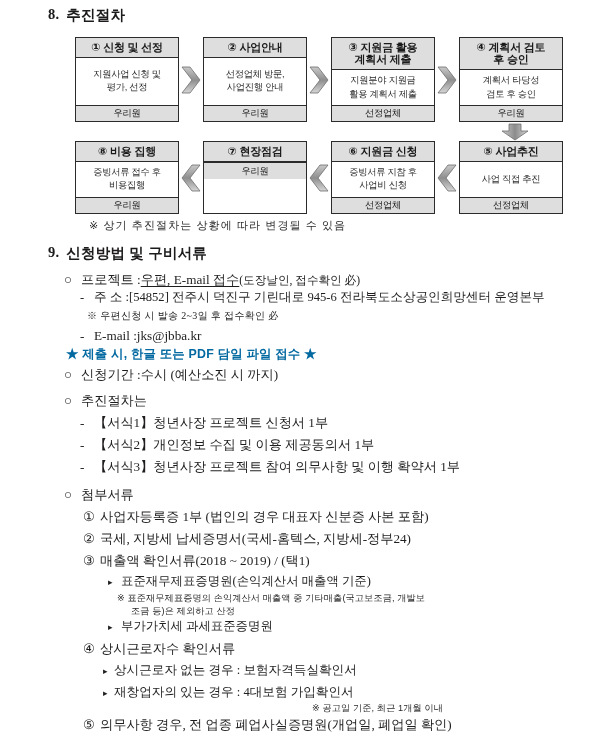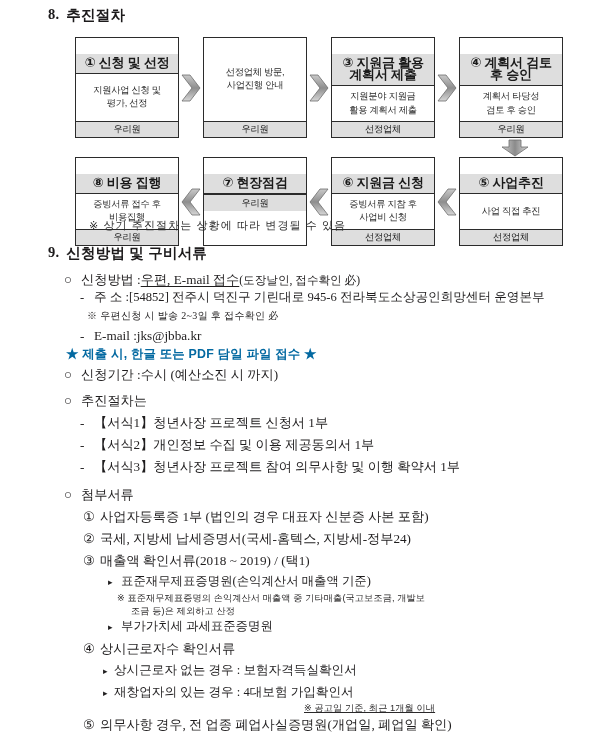--- a/index.html
+++ b/index.html
@@ -46,27 +46,26 @@
     background: #fff;
     display: flex;
     flex-direction: column;
     box-sizing: border-box;
   }
   .fbox .hd {
     background: #dedede;
     border-bottom: 1.1px solid #2b2b2b;
     text-align: center;
     font-family: "Liberation Sans", "DejaVu Sans", sans-serif;
-    font-size: 13px;
+    font-size: 11px;
     font-weight: bold;
     color: #1a1a1a;
     line-height: 12.4px;
     padding: 3px 1px 3.5px;
     letter-spacing: -0.2px;
-    margin-top: 16px;
   }
   .fbox .bd {
     flex: 1;
     text-align: center;
     font-family: "Liberation Sans", "DejaVu Sans", sans-serif;
     font-size: 9.3px;
     color: #2a2a2a;
     line-height: 13.2px;
     padding: 4px 2px 4px;
     letter-spacing: -0.3px;
@@ -181,20 +180,21 @@
             <stop offset="0" stop-color="#c9c9c9"></stop>
                 <stop offset="0.5" stop-color="#8e8e8e"></stop>
                 <stop offset="1" stop-color="#d6d6d6"></stop>
           </linearGradient>
             </defs>
           <path d="M1 2 L9 2 L19 15 L9 28 L1 28 L11 15 Z" fill="url(#ag1)" stroke="#6d6d6d" stroke-width="0.8"></path>
         </svg>
       </div>
 
       <div class="fbox">
+        <div class="hd">② 사업안내</div>
         <div class="bd">
           <span>선정업체 방문,</span>
           <span>사업진행 안내</span>
         </div>
         <div class="ft">우리원</div>
       </div>
 
       <div class="h-arrow">
         <svg width="20" height="30" viewBox="0 0 20 30">
           <path d="M1 2 L9 2 L19 15 L9 28 L1 28 L11 15 Z" fill="url(#ag1)" stroke="#6d6d6d" stroke-width="0.8"></path>
@@ -309,21 +309,21 @@
 
   <div class="note-line" style="position:absolute; left:89px; top:218px;">※ 상기 추진절차는 상황에 따라 변경될 수 있음</div>
 
   <div style="position:absolute; left:48px; top:244px;" class="sec-head">
     <span class="sec-num">9.</span>
     <span>신청방법 및 구비서류</span>
   </div>
 
   <div class="ln" style="position:absolute; left:64px; top:271px;">
     <span class="mk" style="width:17px;">○</span>
-    <span class="txt">신청방법 : </span>
+    <span class="txt">프로젝트 : </span>
     <span class="txt uline">우편, E-mail 접수</span>
     <span class="txt paren"> (도장날인, 접수확인 必)</span>
   </div>
 
   <div class="ln" style="position:absolute; left:80px; top:289px; font-size:12.6px;">
     <span class="mk" style="width:14px;">-</span>
     <span class="txt">주  소 : </span>
     <span class="txt">[54852] 전주시 덕진구 기린대로 945-6 전라북도소상공인희망센터 운영본부</span>
   </div>
 
@@ -407,20 +407,20 @@
   <div class="ln" style="position:absolute; left:103px; top:662px; font-size:12.6px;">
     <span class="mk" style="width:11px; font-size:9px;">▸</span>
     <span class="txt">상시근로자 없는 경우 : 보험자격득실확인서</span>
   </div>
 
   <div class="ln" style="position:absolute; left:103px; top:684px; font-size:12.6px;">
     <span class="mk" style="width:11px; font-size:9px;">▸</span>
     <span class="txt">재창업자의 있는 경우 : 4대보험 가입확인서</span>
   </div>
 
-  <div class="tiny-note" style="position:absolute; left:304px; top:702px;text-decoration:underline;">※ 공고일 기준, 최근 1개월 이내</div>
+  <div class="tiny-note" style="position:absolute; left:312px; top:702px;">※ 공고일 기준, 최근 1개월 이내</div>
 
   <div class="ln" style="position:absolute; left:83px; top:716px;">
     <span class="mk" style="width:17px;">⑤</span>
     <span class="txt">의무사항 경우, 전 업종 폐업사실증명원(개업일, 폐업일 확인)</span>
   </div>
 
 </div>
 
 </body></html>

